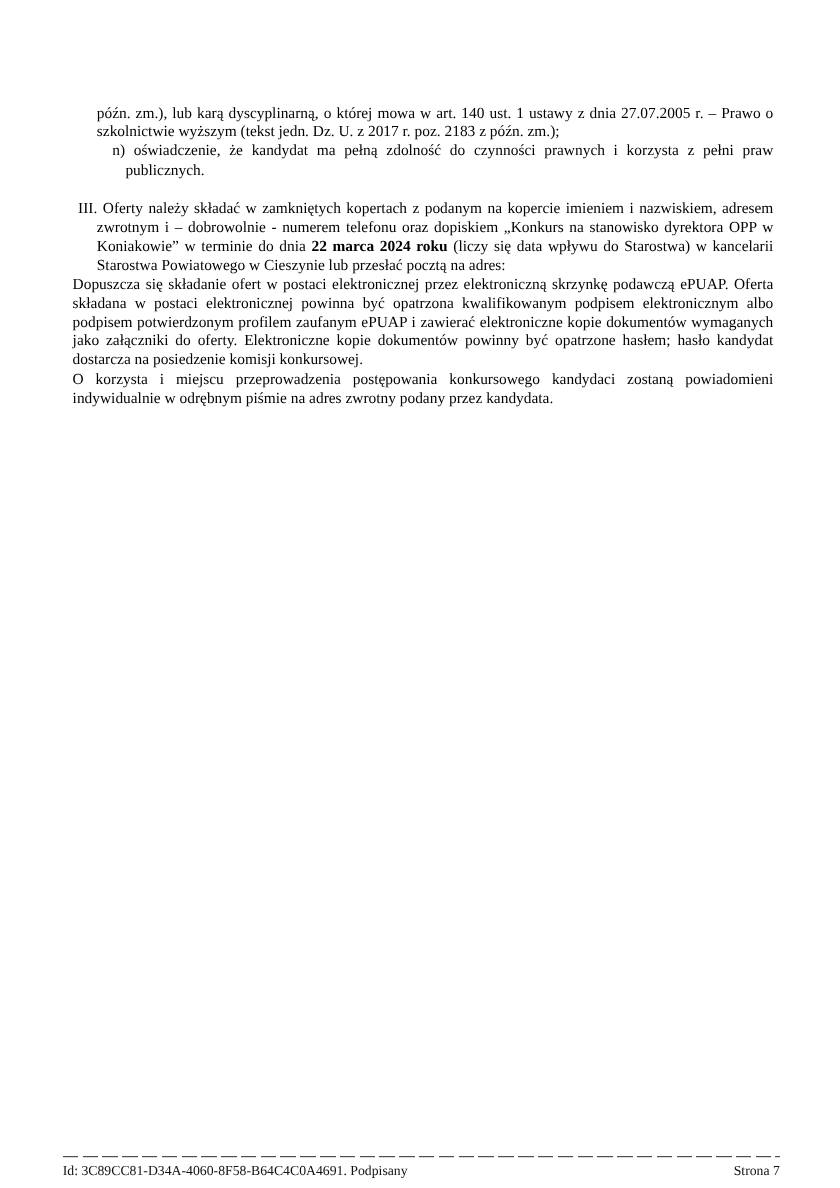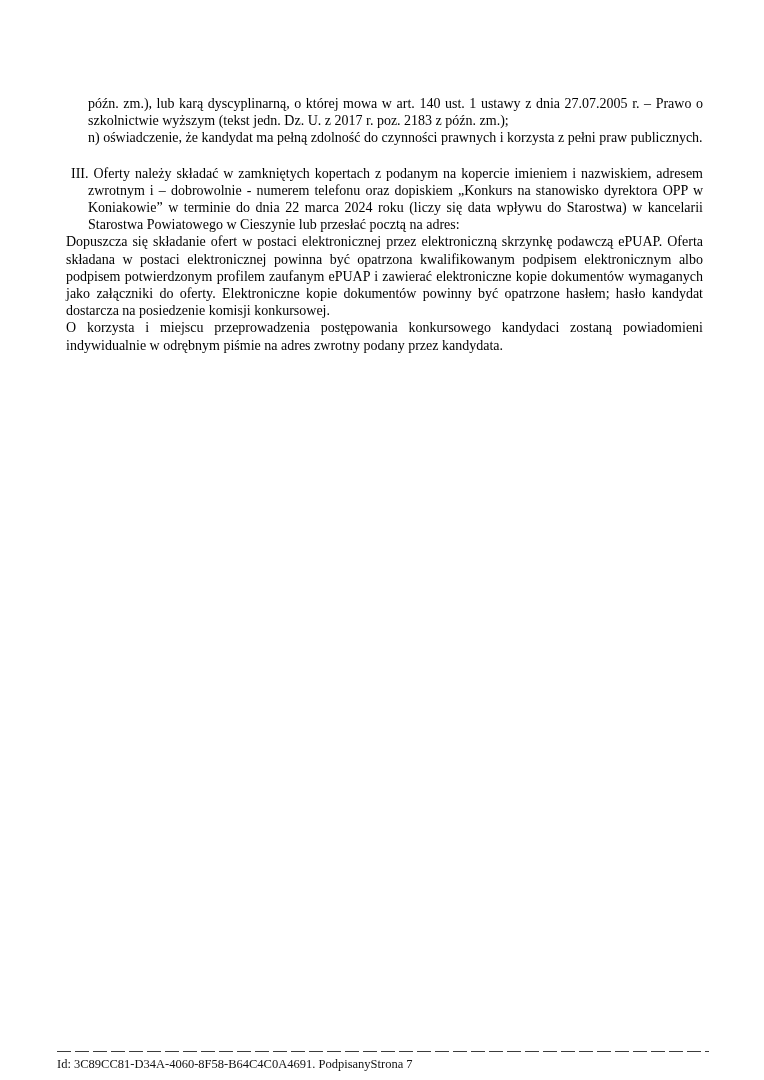--- a/index.html
+++ b/index.html
@@ -23,56 +23,56 @@
     box-sizing: border-box;
     padding: 95px 61px 0 66px;
   }
   .justify { text-align: justify; }
   p { margin: 0; }
 
   .cont {
     margin-left: 22px;
   }
   .item-n {
-    margin-left: 22px;
+    margin-left: 36px;
     padding-left: 12px;
     text-indent: -12px;
   }
   .item-iii {
     margin-top: 18px;
     margin-left: 22px;
     padding-left: 0;
     text-indent: -17px;
   }
   .address {
     margin-top: 11px;
     margin-bottom: 7px;
     text-align: center;
     font-weight: bold;
   }
   .paragraphs { }
-  b { font-weight: normal; }
+  b { font-weight: bold; }
 
   .footer {
     position: absolute;
     left: 57px;
     right: 55px;
     bottom: 8px;
     font-size: 12.5px;
     line-height: 15px;
     color: #111;
   }
   .footer-divider {
     height: 1px;
     margin-bottom: 5px;
     background: repeating-linear-gradient(90deg, #3c3c3c 0 14px, transparent 14px 18px);
   }
   .footer-row {
     display: flex;
-    justify-content: flex-start;
+    justify-content: space-between;
     align-items: baseline;
   }
 </style>
 </head>
 <body>
 
 <div class="page">
   <div class="content">
 
     <p class="cont justify">późn. zm.), lub karą dyscyplinarną, o której mowa w art. 140 ust. 1 ustawy z dnia 27.07.2005 r. – Prawo o szkolnictwie wyższym (tekst jedn. Dz. U. z 2017 r. poz. 2183 z późn. zm.);</p>

